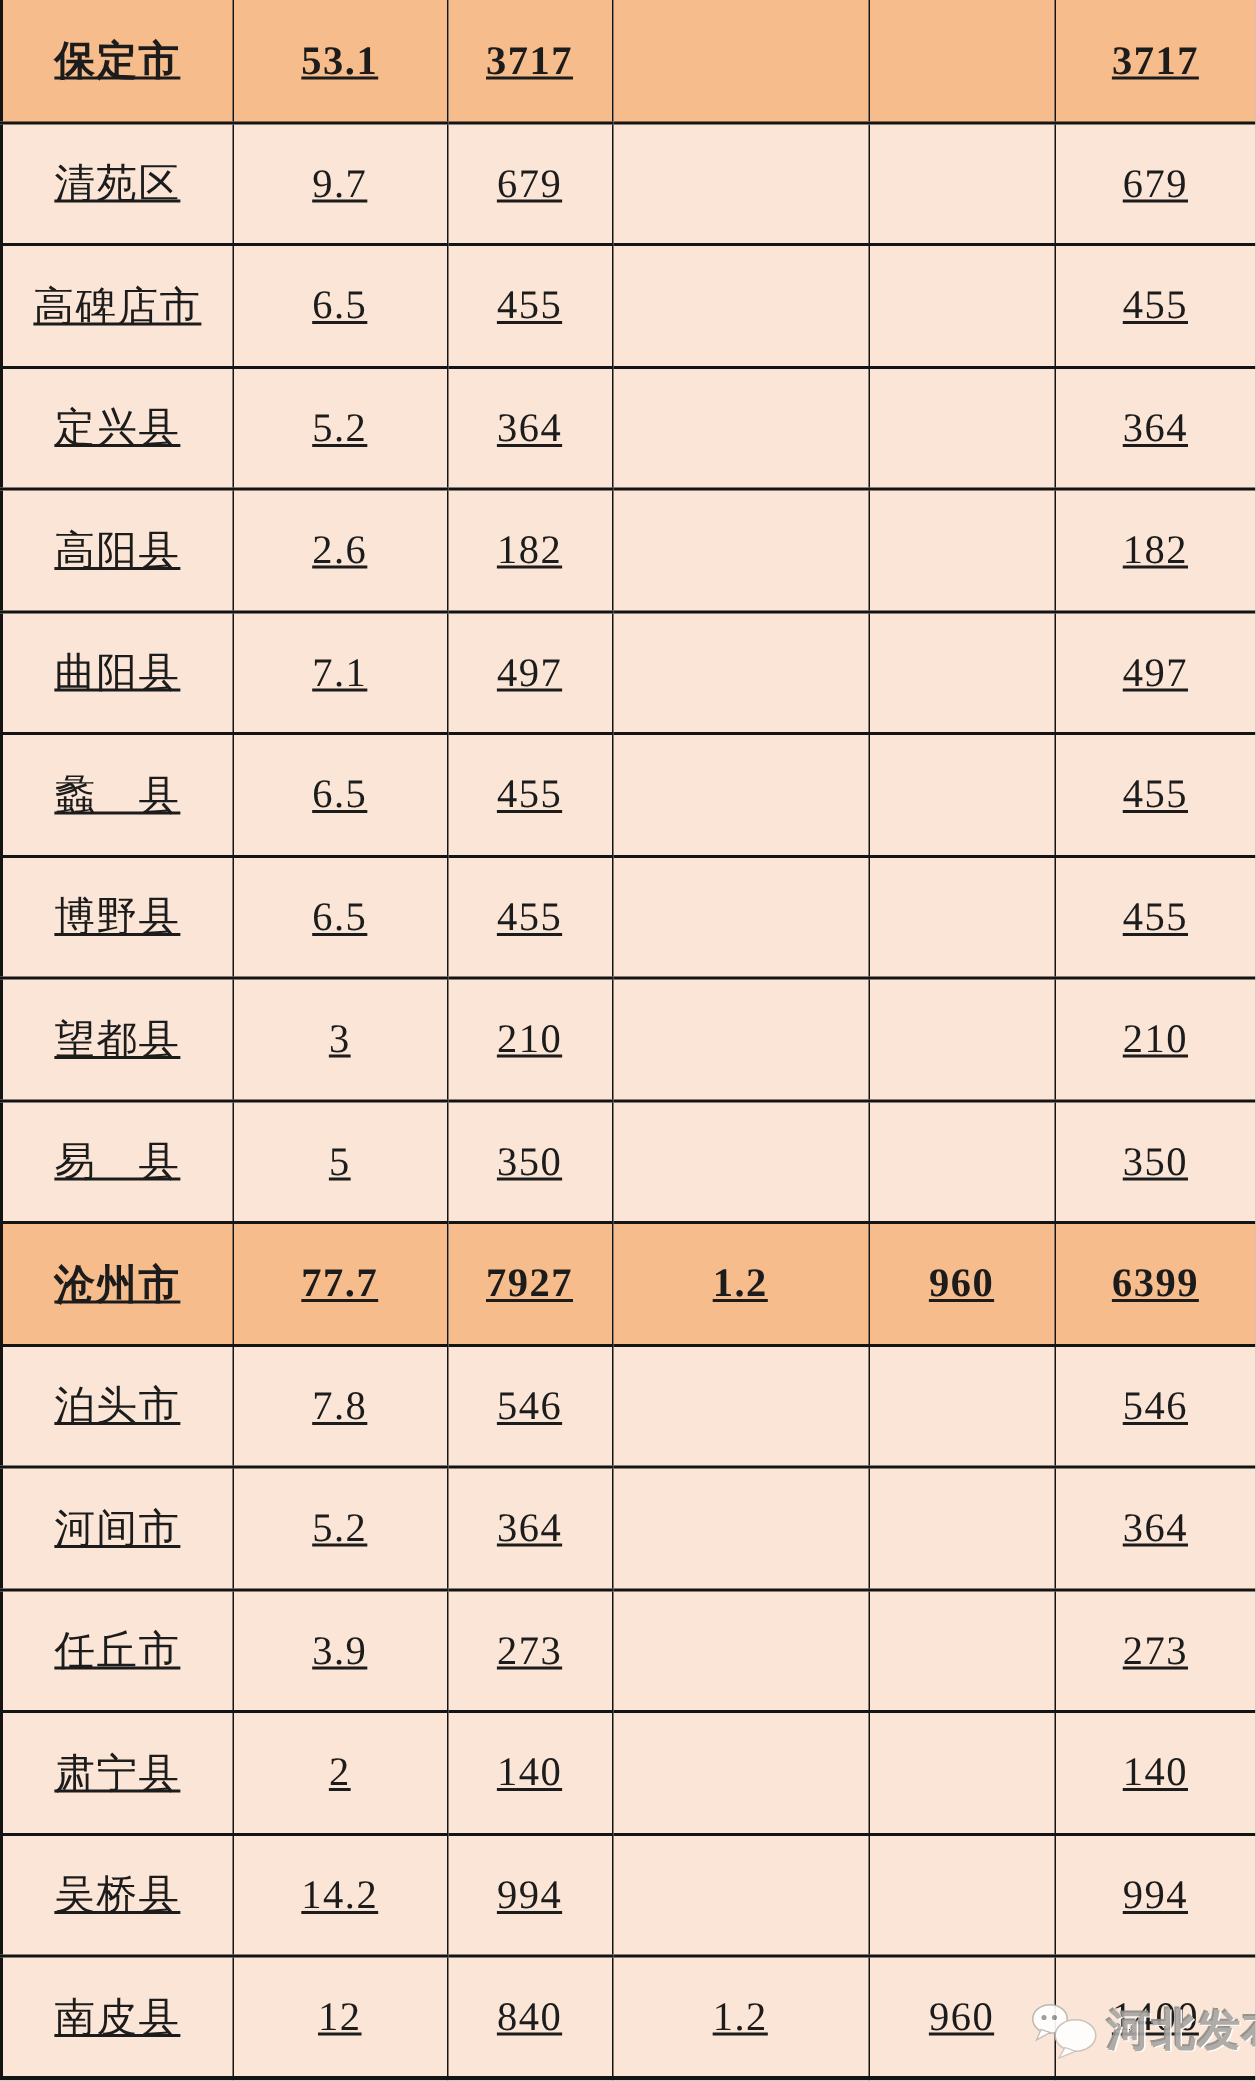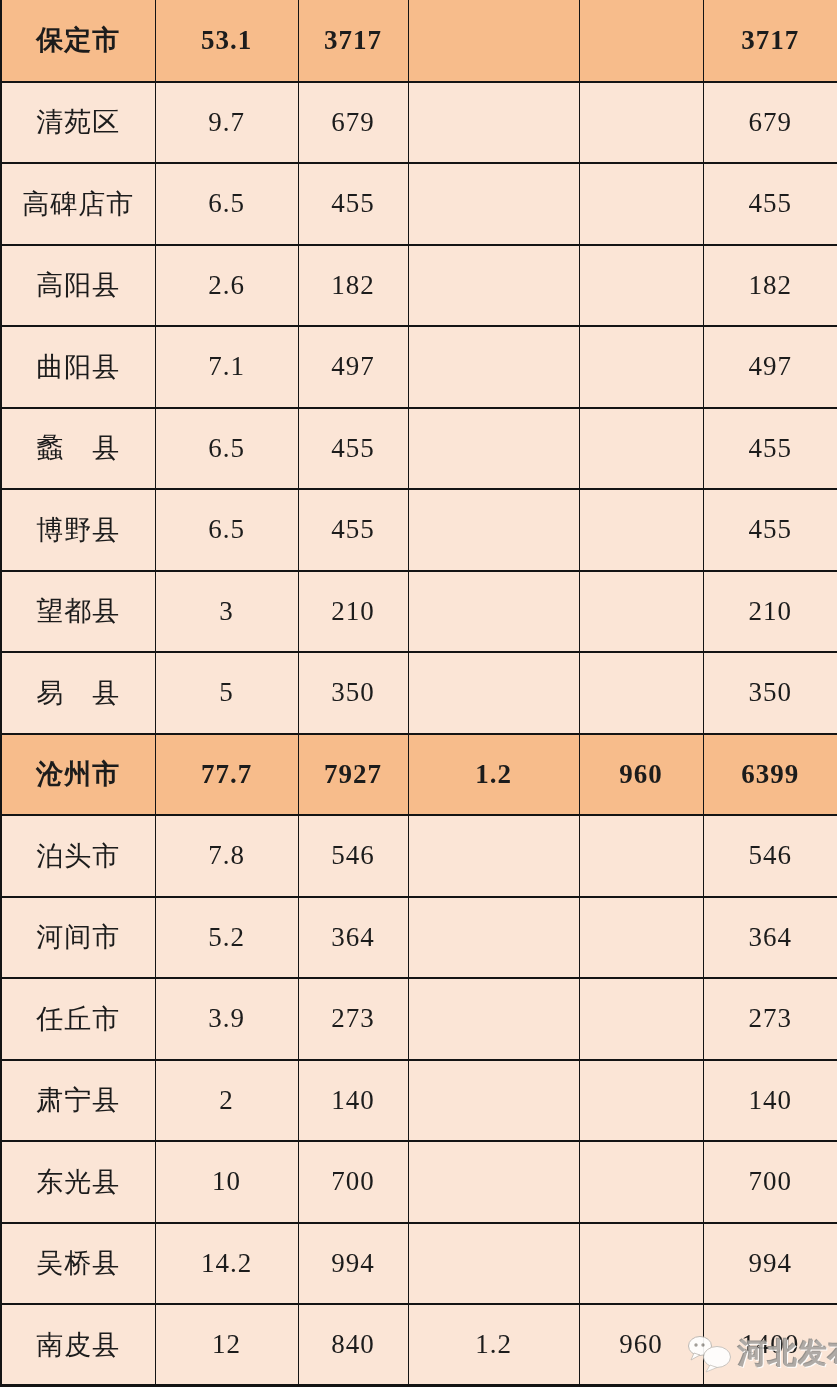--- a/index.html
+++ b/index.html
@@ -31,21 +31,21 @@
     border-top-width: 2px;
     text-align: center;
     vertical-align: middle;
     font-size: 27px;
     padding: 0;
     background: #FBE5D6;
     letter-spacing: 1px;
     overflow: hidden;
     white-space: nowrap;
   }
-  table#region-table tr { height: 66px; }
+  table#region-table tr { height: 66px; text-decoration: underline; }
   table#region-table tr:first-child td { border-top: none; }
   table#region-table tr.hl td {
     background: #F7BC8B;
     font-weight: bold;
   }
   td.name-cell { letter-spacing: 2px; }
   
   #watermark {
     position: absolute;
     left: 686px;
@@ -100,20 +100,28 @@
         </tr>
         <tr>
           <td class="name-cell">高碑店市</td>
           <td>6.5</td>
           <td>455</td>
           <td></td>
           <td></td>
           <td>455</td>
         </tr>
         <tr>
+          <td class="name-cell">定兴县</td>
+          <td>5.2</td>
+          <td>364</td>
+          <td></td>
+          <td></td>
+          <td>364</td>
+        </tr>
+        <tr>
           <td class="name-cell">高阳县</td>
           <td>2.6</td>
           <td>182</td>
           <td></td>
           <td></td>
           <td>182</td>
         </tr>
         <tr>
           <td class="name-cell">曲阳县</td>
           <td>7.1</td>
@@ -186,28 +194,20 @@
           <td></td>
           <td>273</td>
         </tr>
         <tr>
           <td class="name-cell">肃宁县</td>
           <td>2</td>
           <td>140</td>
           <td></td>
           <td></td>
           <td>140</td>
-        </tr>
-        <tr>
-          <td class="name-cell">东光县</td>
-          <td>10</td>
-          <td>700</td>
-          <td></td>
-          <td></td>
-          <td>700</td>
         </tr>
         <tr>
           <td class="name-cell">吴桥县</td>
           <td>14.2</td>
           <td>994</td>
           <td></td>
           <td></td>
           <td>994</td>
         </tr>
         <tr>

